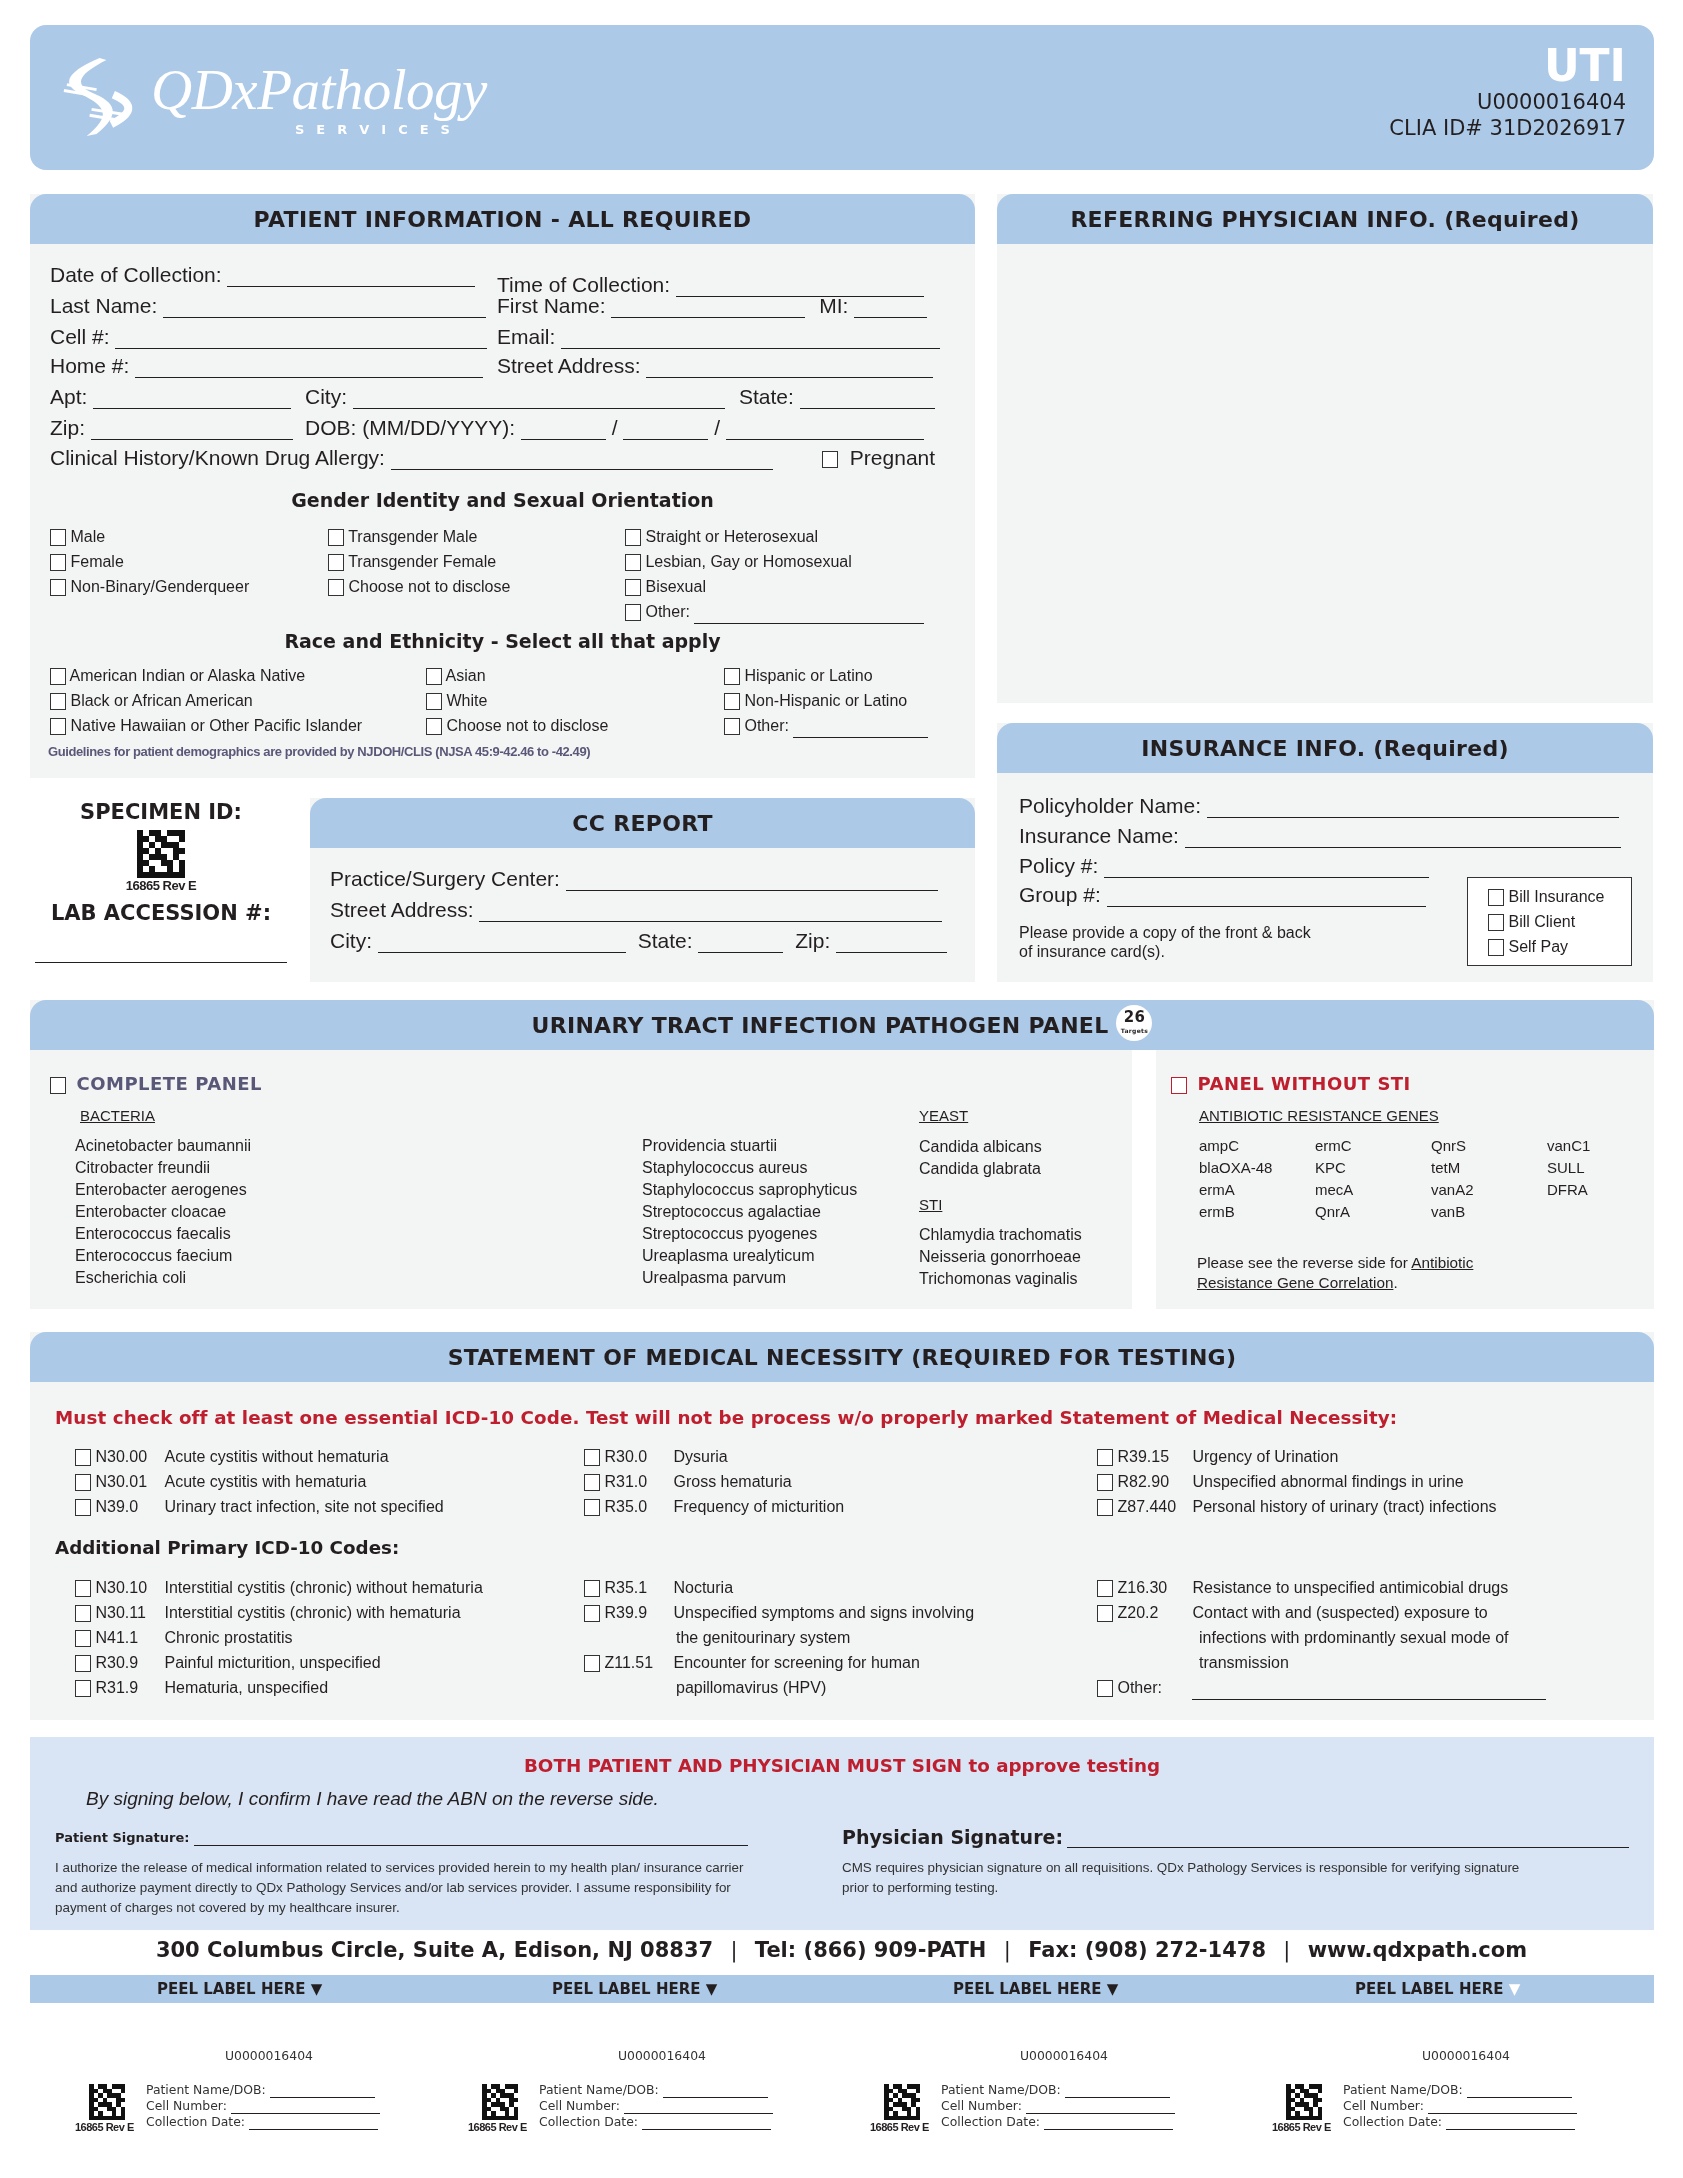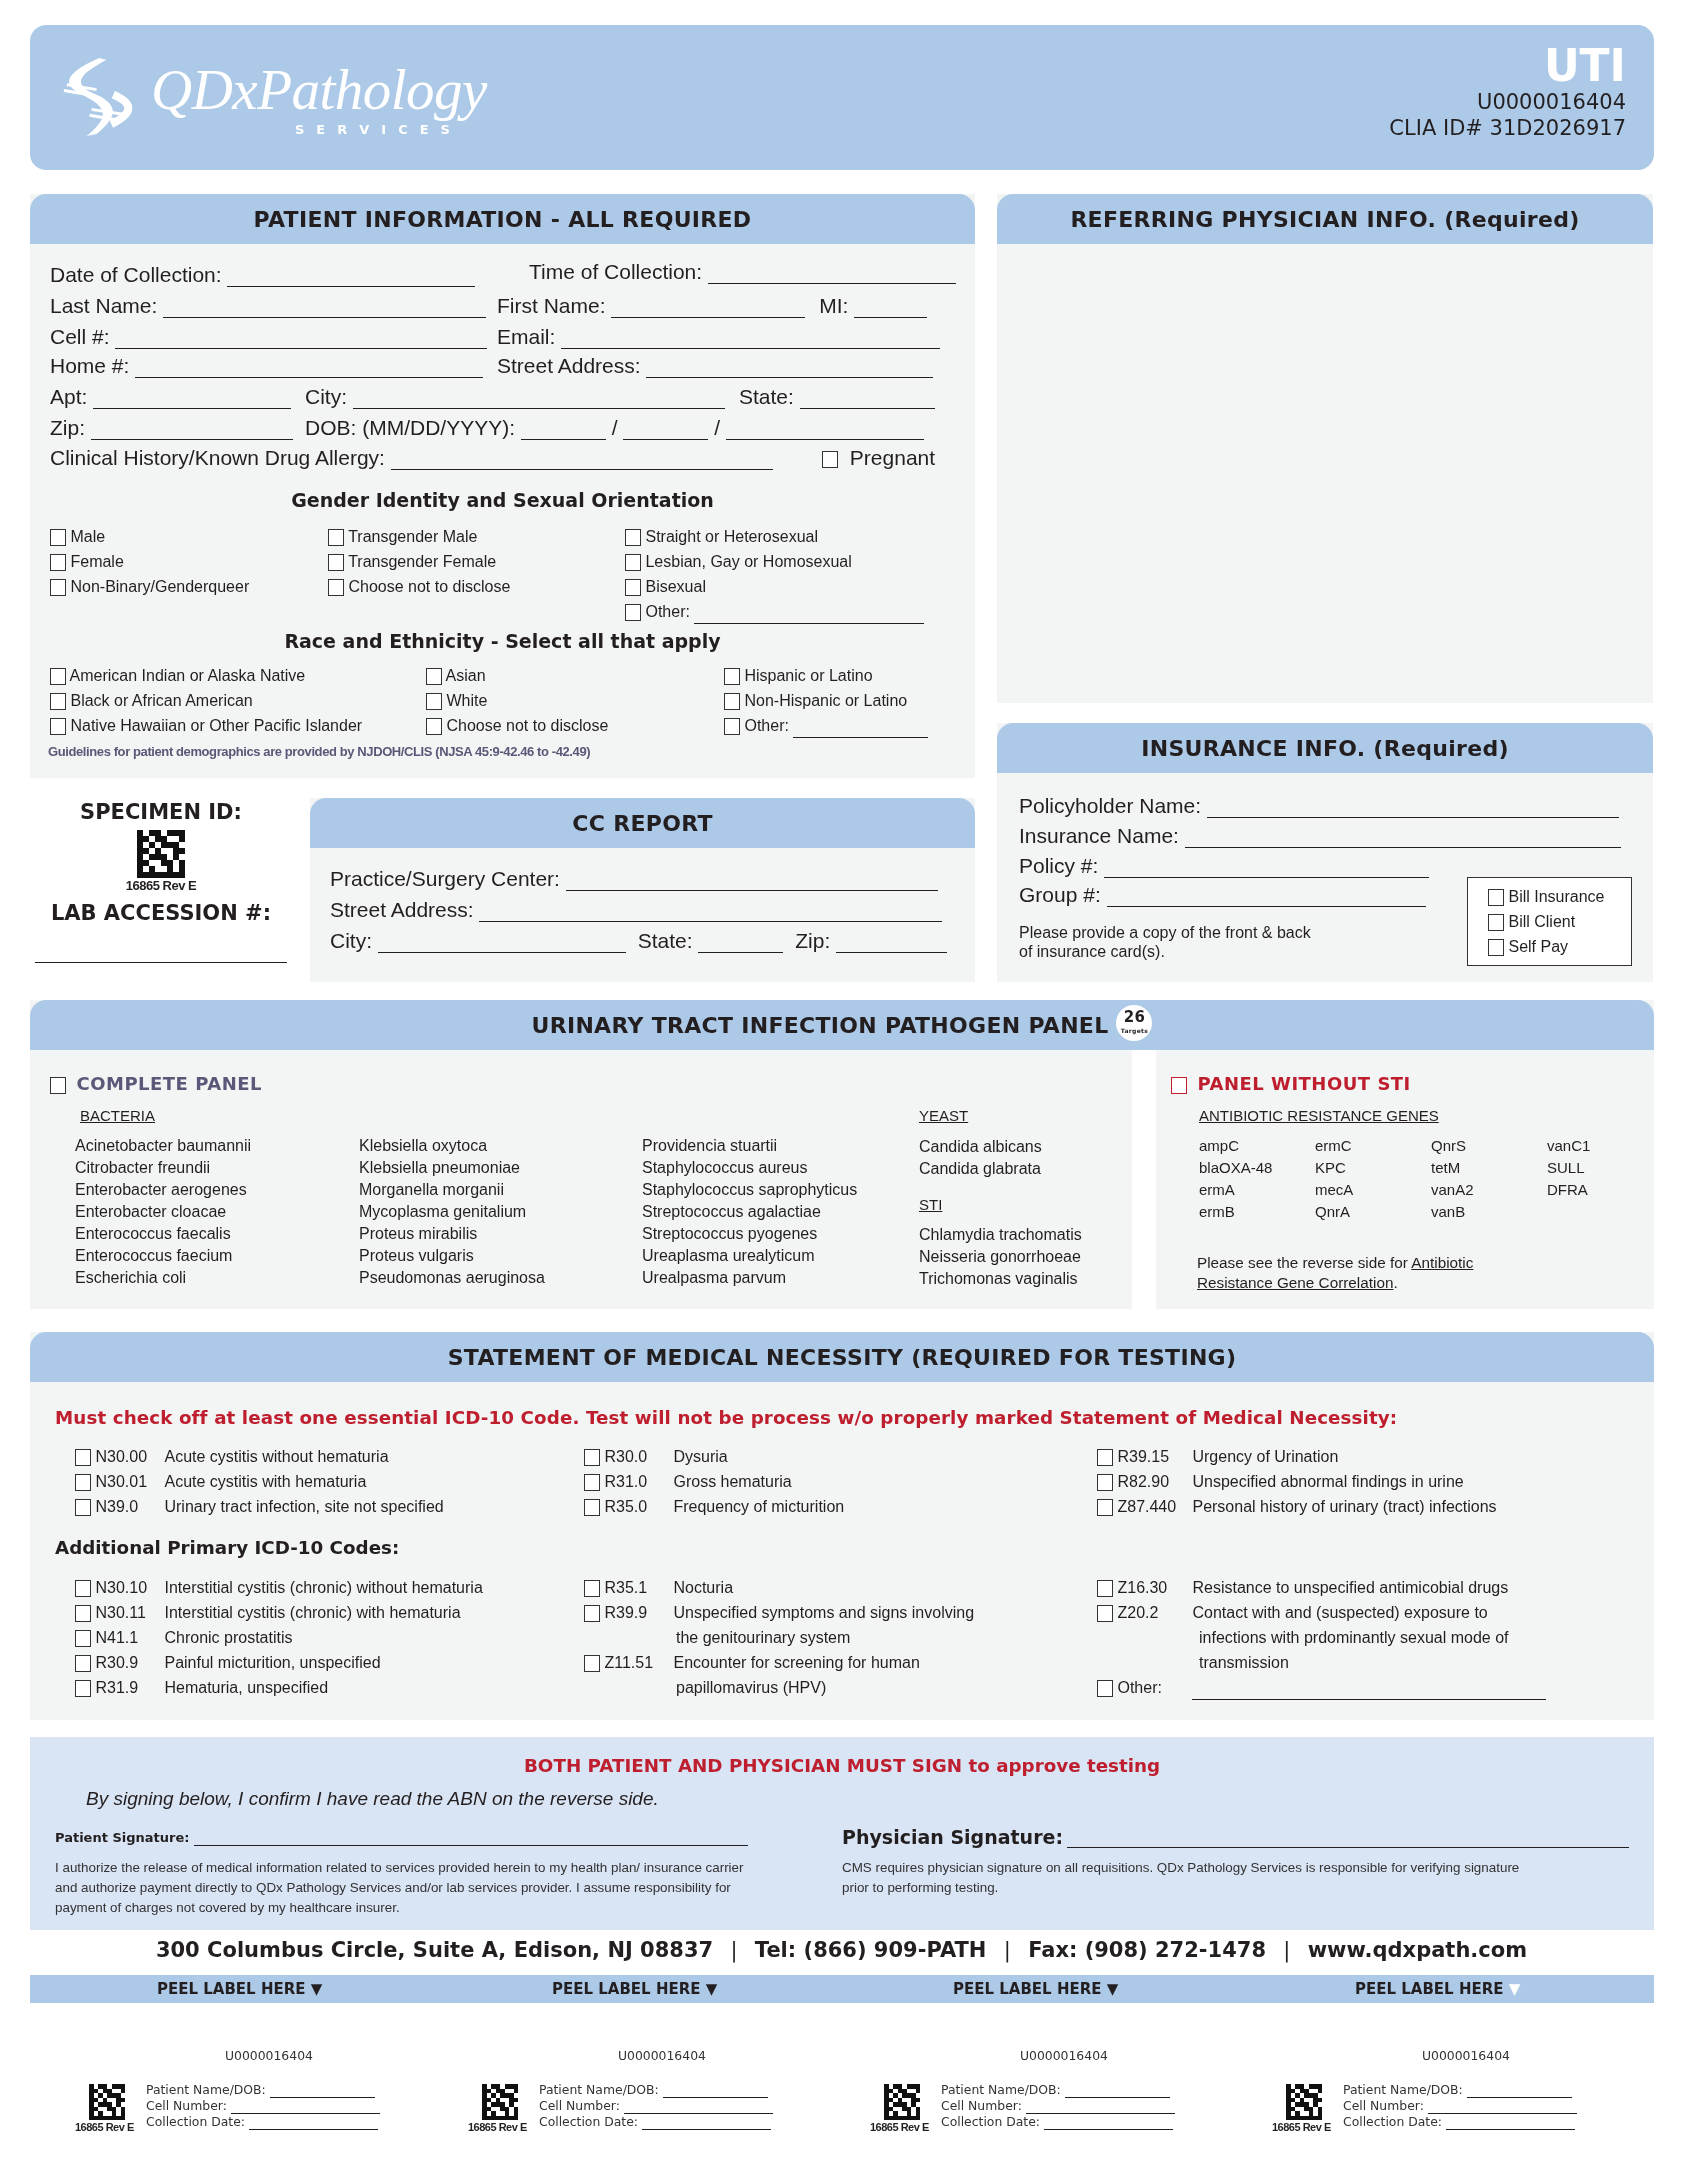--- a/index.html
+++ b/index.html
@@ -44,21 +44,21 @@
 
 <div class="abs panel-bg" style="left:30px;top:194px;width:945px;height:584px;">
   <div class="abs hdr-band" style="left:0;top:0;width:945px;height:50px;border-radius:16px 16px 0 0;">
     <div class="sec-title" style="top:13px;">PATIENT INFORMATION - ALL REQUIRED</div>
   </div>
   <div class="pf">
     <div class="row" style="left:20px;top:69px;">
       <span>Date of Collection:</span>
       <span class="line" style="width:248px;"></span>
     </div>
-    <div class="row" style="left:467px;top:66px;margin-left:32px;">
+    <div class="row" style="left:467px;top:79px;">
       <span>Time of Collection:</span>
       <span class="line" style="width:248px;"></span>
     </div>
     <div class="row" style="left:20px;top:100px;">
       <span>Last Name:</span>
       <span class="line" style="width:323px;"></span>
     </div>
     <div class="row" style="left:467px;top:100px;">
       <span>First Name:</span>
       <span class="line" style="width:194px;"></span>
@@ -314,29 +314,20 @@
 
   <div class="abs sm" style="left:45px;top:135px;line-height:22px;">
     <div>Acinetobacter baumannii</div>
       <div>Citrobacter freundii</div>
       <div>Enterobacter aerogenes</div>
       <div>Enterobacter cloacae</div>
       <div>Enterococcus faecalis</div>
       <div>Enterococcus faecium</div>
       <div>Escherichia coli</div>
   </div>
-  <div class="abs sm" style="left:329px;top:135px;line-height:22px;">
-    <div>Klebsiella oxytoca</div>
-      <div>Klebsiella pneumoniae</div>
-      <div>Morganella morganii</div>
-      <div>Mycoplasma genitalium</div>
-      <div>Proteus mirabilis</div>
-      <div>Proteus vulgaris</div>
-      <div>Pseudomonas aeruginosa</div>
-  </div>
   <div class="abs sm" style="left:612px;top:135px;line-height:22px;">
     <div>Providencia stuartii</div>
       <div>Staphylococcus aureus</div>
       <div>Staphylococcus saprophyticus</div>
       <div>Streptococcus agalactiae</div>
       <div>Streptococcus pyogenes</div>
       <div>Ureaplasma urealyticum</div>
       <div>Urealpasma parvum</div>
   </div>
   <div class="abs sm ul" style="left:889px;top:107px;font-size:15px;">YEAST</div>

